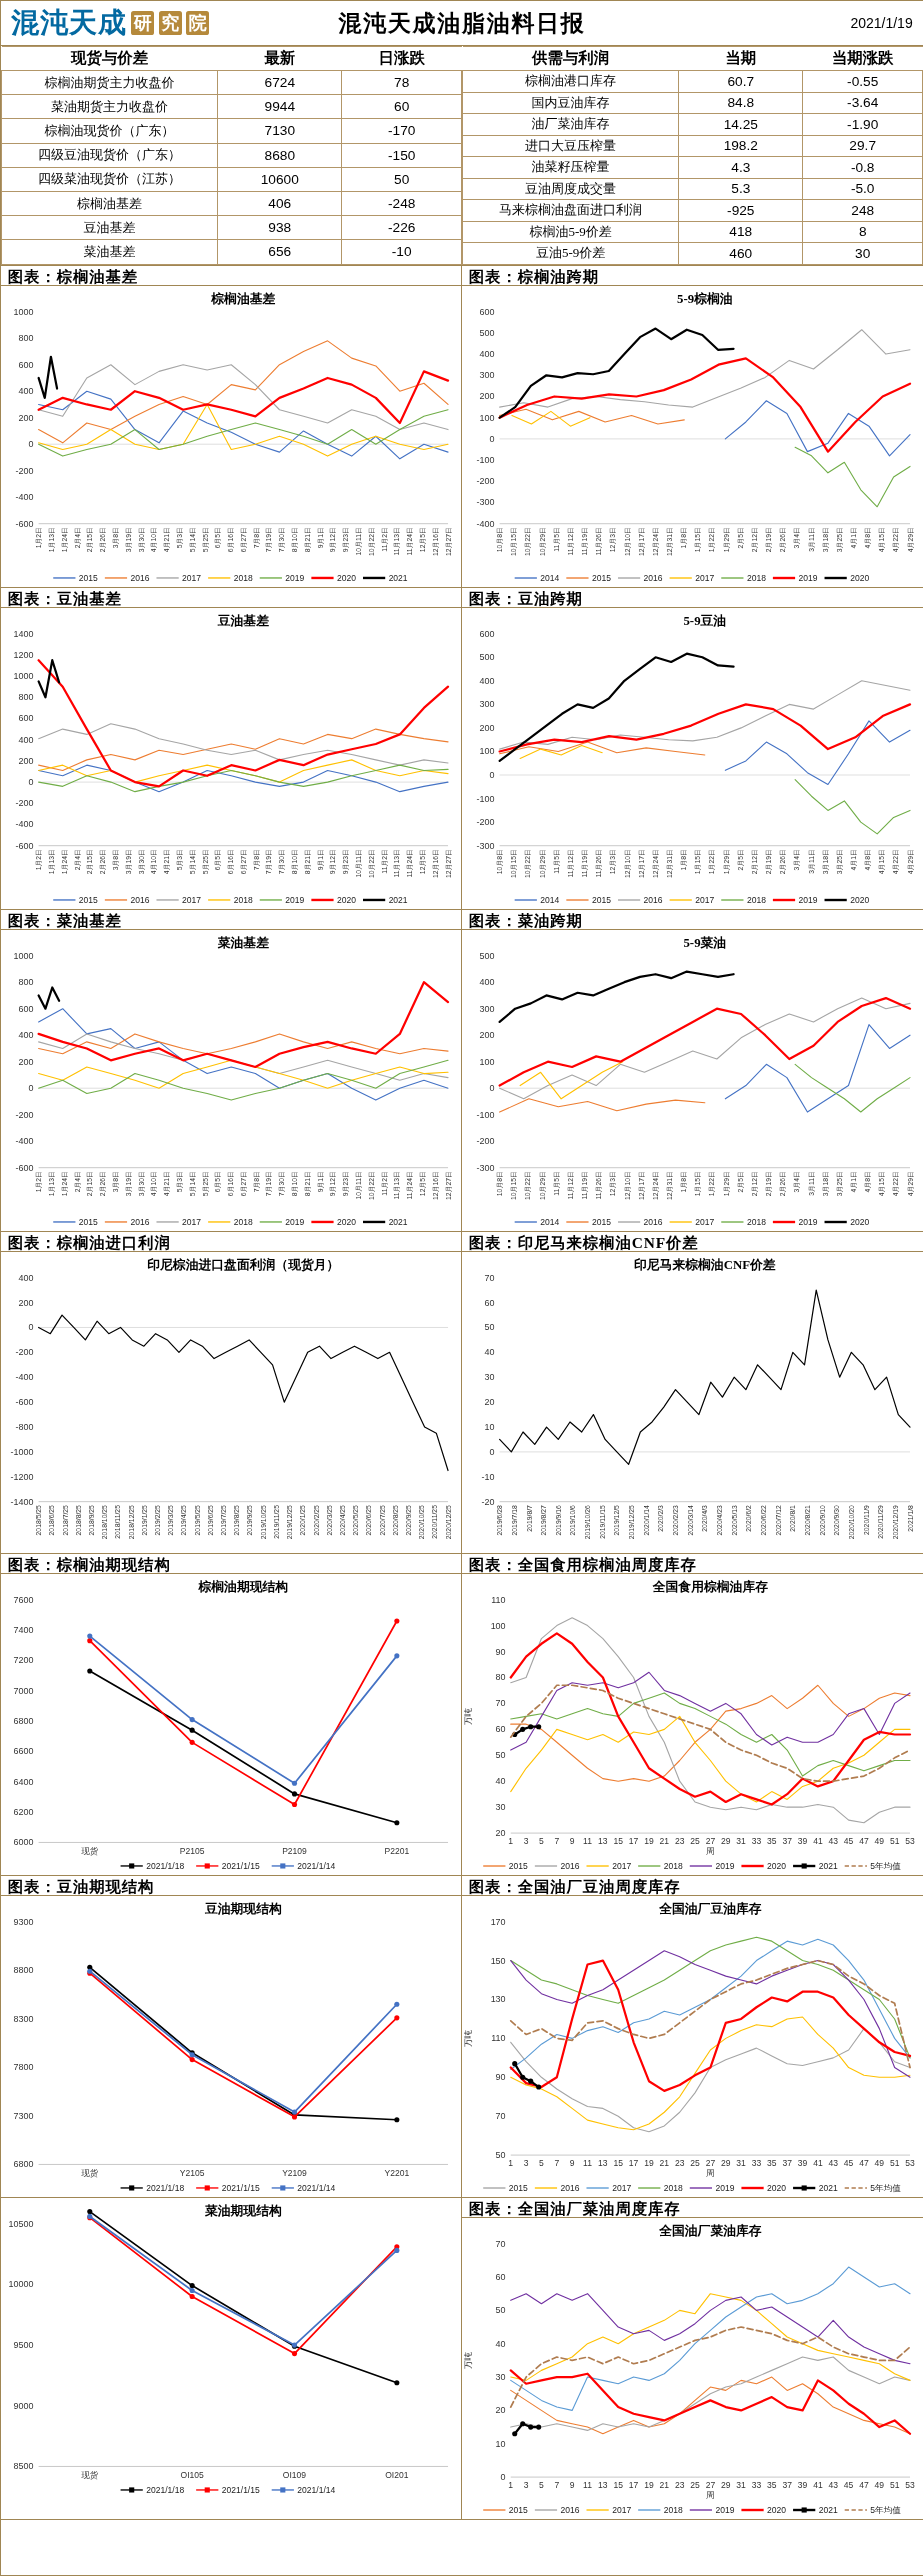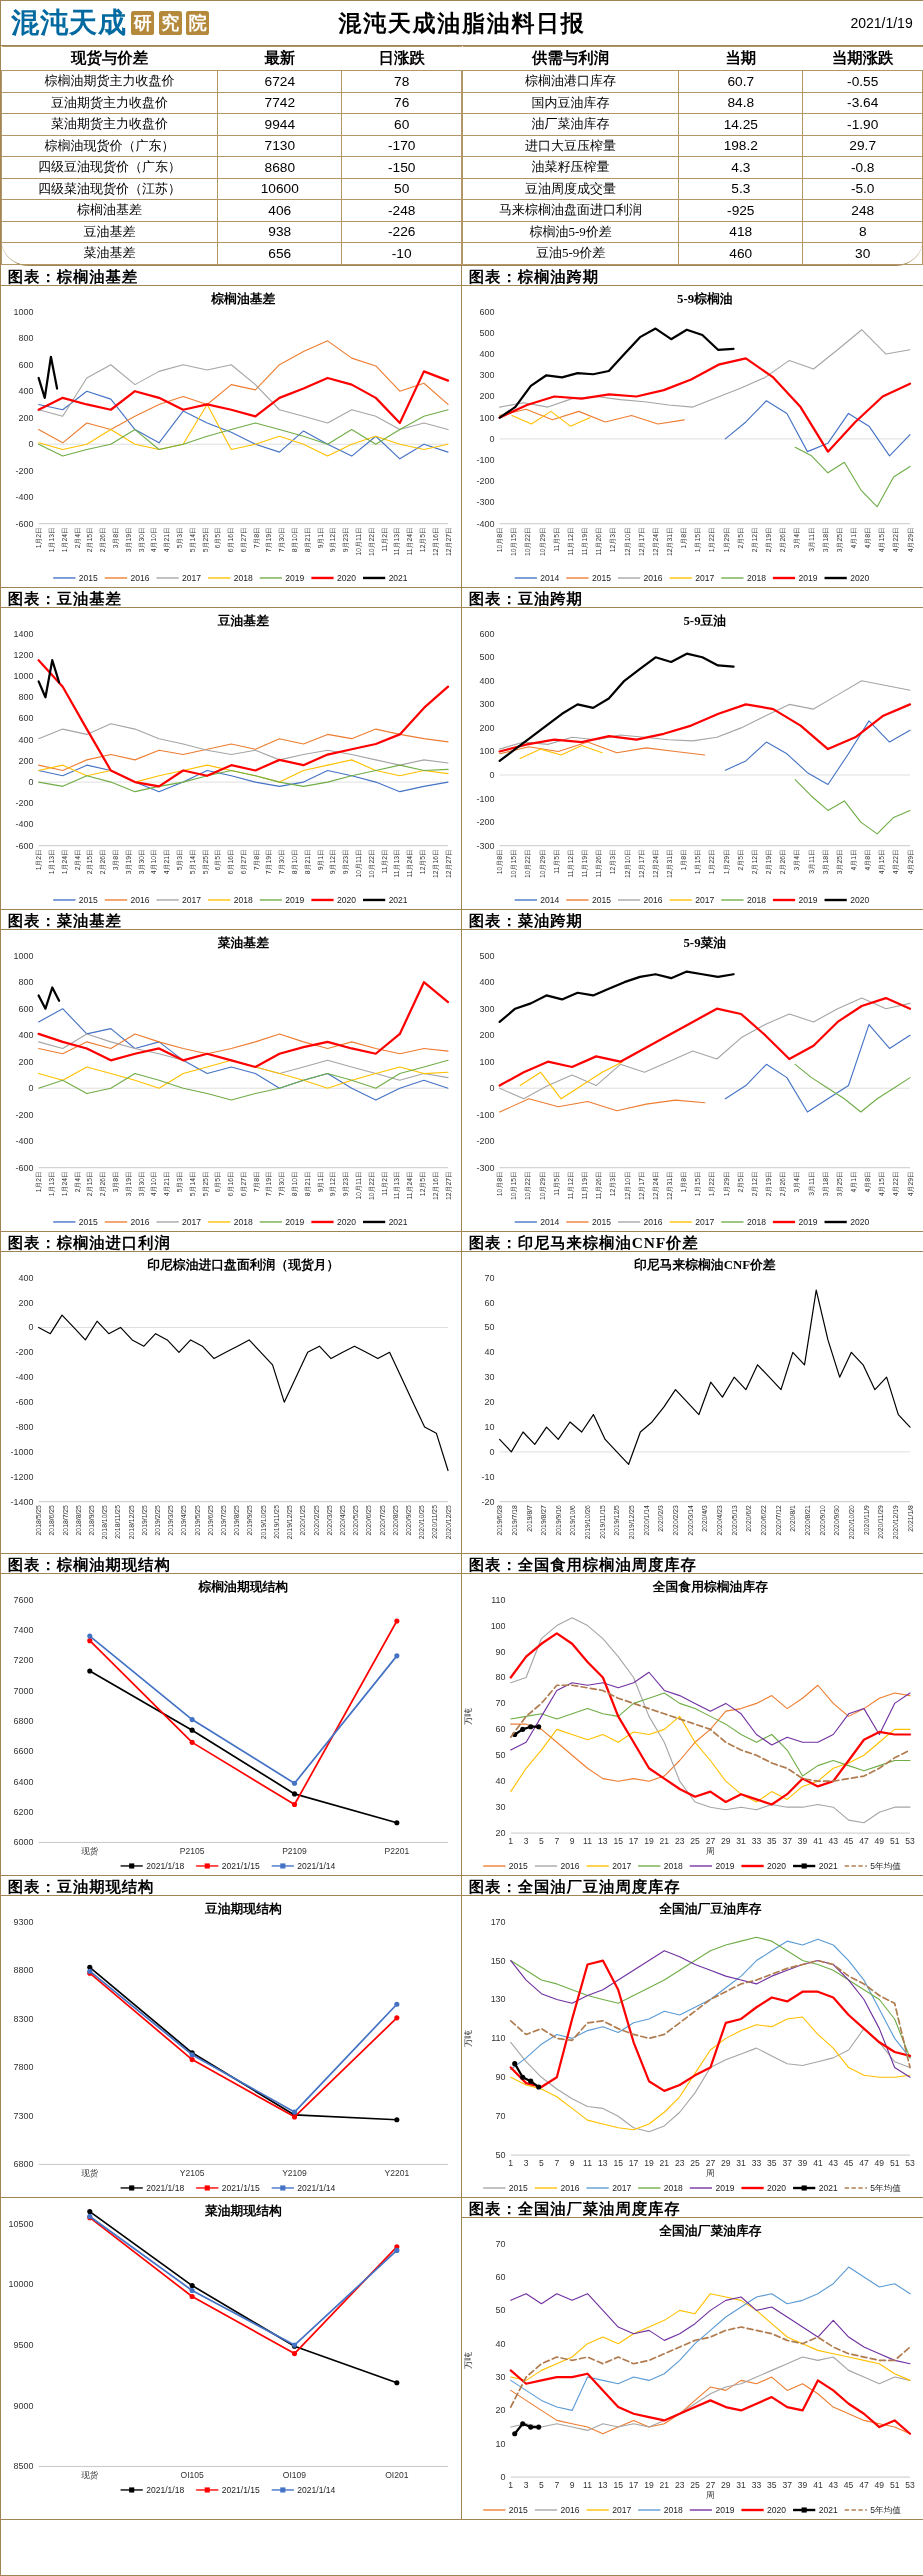--- a/index.html
+++ b/index.html
@@ -7,21 +7,21 @@
         font-family:"Liberation Serif",serif;color:#000;overflow:hidden;background:#fff;position:relative;}
   
   .hdr{height:44px;display:flex;align-items:center;border-bottom:1.7px solid #a08654;padding:0 10.3px;position:relative;}
   .logo{display:flex;align-items:center;gap:1.7px;}
   .logo-main{color:#0369a1;font-weight:bold;font-size:28px;letter-spacing:0.9px;font-family:"DejaVu Serif",serif;}
   .logo-box{display:inline-block;background:#b5893b;color:#fff;font-size:18px;line-height:1;
             padding:2.6px 2.6px;margin-left:2.6px;border-radius:2.6px;font-weight:bold;}
   .title{position:absolute;left:50%;transform:translateX(-50%);font-size:23px;font-weight:bold;letter-spacing:1.7px;}
   .date{margin-left:auto;font-size:14px;font-family:Liberation Sans, sans-serif;}
   
-  .tablewrap{display:flex;border-bottom:0.9px solid #a08654;border-radius:27px;}
+  .tablewrap{display:flex;border-bottom:0.9px solid #a08654;}
   table{border-collapse:collapse;width:50%;table-layout:fixed;}
   th,td{border:0.9px solid #b29668;height:20.5px;text-align:center;padding:0;overflow:hidden;white-space:nowrap;}
   th{height:23px;font-size:15.4px;font-weight:bold;border-left:none;border-right:none;}
   td.lbl{font-size:13px;}
   td.num{font-size:13.7px;font-family:"Liberation Sans",sans-serif;}
   col.c-label{width:47%;} col.c-v1{width:27%;} col.c-v2{width:26%;}
   
   .chartrow{display:flex;border-bottom:0.9px solid #a08654;}
   .cell{width:50%;box-sizing:border-box;}
   .cell.left{border-right:0.9px solid #a08654;}
@@ -59,25 +59,20 @@
           <th>现货与价差</th>
           <th>最新</th>
           <th>日涨跌</th>
         </tr>
       </thead>
       <tbody id="tbody-left">
           <tr>
             <td class="lbl">棕榈油期货主力收盘价</td>
             <td class="num">6724</td>
             <td class="num">78</td>
-          </tr>
-          <tr>
-            <td class="lbl">豆油期货主力收盘价</td>
-            <td class="num">7742</td>
-            <td class="num">76</td>
           </tr>
           <tr>
             <td class="lbl">菜油期货主力收盘价</td>
             <td class="num">9944</td>
             <td class="num">60</td>
           </tr>
           <tr>
             <td class="lbl">棕榈油现货价（广东）</td>
             <td class="num">7130</td>
             <td class="num">-170</td>

